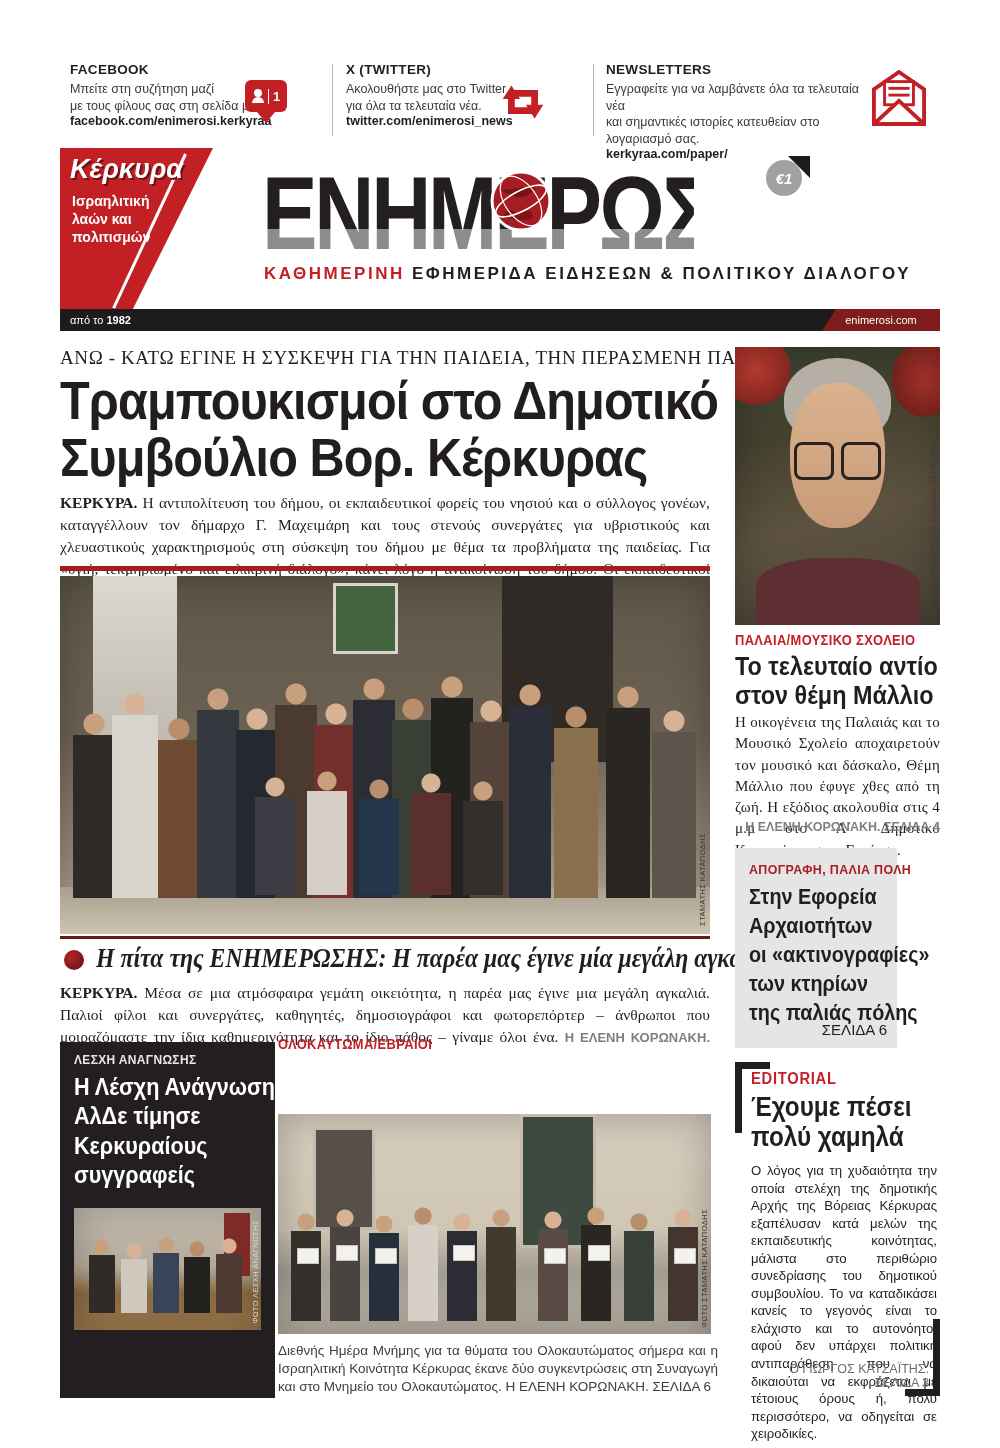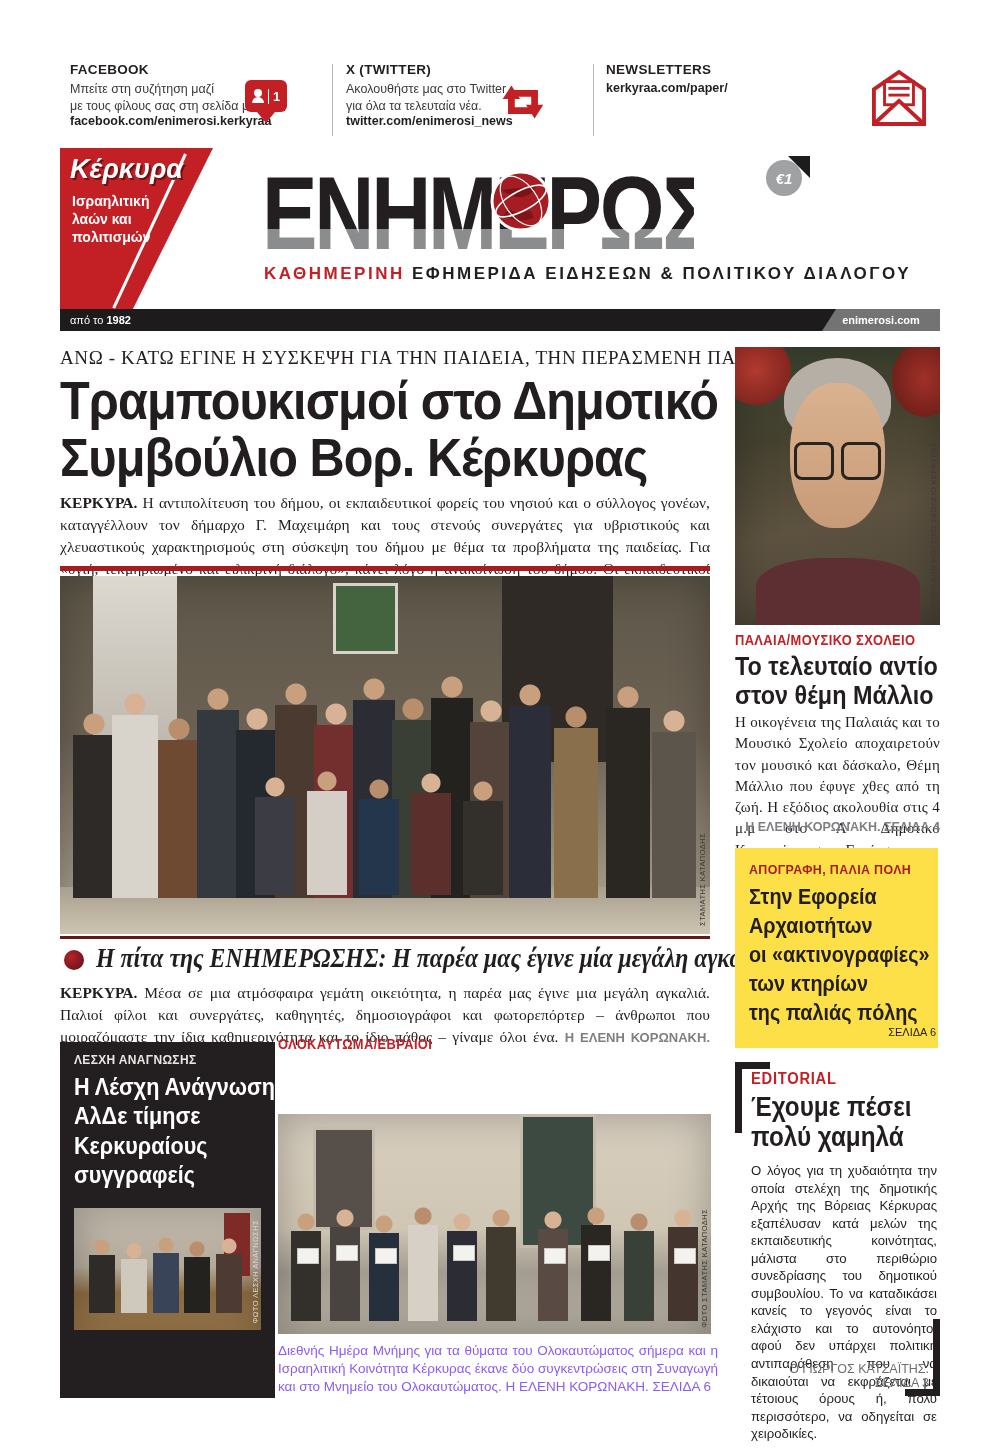--- a/index.html
+++ b/index.html
@@ -78,20 +78,22 @@
     <path d="M20 22 h22 v14" fill="none" stroke="#c32026" stroke-width="7"></path>
     <polygon points="42,48 33,34 51,34" fill="#c32026"></polygon>
     <path d="M40 40 h-22 v-14" fill="none" stroke="#c32026" stroke-width="7"></path>
     <polygon points="18,14 9,28 27,28" fill="#c32026"></polygon>
   </svg>
 
   <div class="divider abs" style="left:593px;top:64px;height:72px;"></div>
 
   <div class="abs" style="left:606px;top:62px;width:270px;">
     <div class="soc-title">NEWSLETTERS</div>
+    <div class="soc-text prelines">Εγγραφείτε για να λαμβάνετε όλα τα τελευταία νέα
+και σημαντικές ιστορίες κατευθείαν στο λογαριασμό σας.</div>
     <div class="soc-link">kerkyraa.com/paper/</div>
   </div>
   <svg class="abs" style="left:872px;top:70px;" width="54" height="56" viewBox="0 0 56 58">
     <polygon points="28,2 54,20 54,56 2,56 2,20" fill="none" stroke="#c32026" stroke-width="4"></polygon>
     <rect x="13" y="12" width="30" height="24" fill="none" stroke="#c32026" stroke-width="3"></rect>
     <line x1="17" y1="19" x2="39" y2="19" stroke="#c32026" stroke-width="3"></line>
     <line x1="17" y1="26" x2="39" y2="26" stroke="#c32026" stroke-width="3"></line>
     <polygon points="2,56 28,32 54,56" fill="#fff" stroke="#c32026" stroke-width="4"></polygon>
   </svg>
 
@@ -117,21 +119,21 @@
     </div>
   </div>
 
   <div class="abs" style="left:766px;top:156px;width:44px;height:44px;">
     <div style="position:absolute;right:0;top:0;width:22px;height:22px;background:#1d1b1c;clip-path:polygon(0 0,100% 0,100% 100%);"></div>
     <div style="position:absolute;left:0;top:4px;width:36px;height:36px;border-radius:50%;background:#9fa1a3;color:#fff;font-style:italic;font-weight:bold;font-size:15px;display:flex;align-items:center;justify-content:center;">€1</div>
   </div>
 
   <div class="abs datebar">
     <span style="padding-left:10px;"><span>από το </span><b>1982</b></span>
-    <span style="position:absolute;right:0;top:0;bottom:0;width:118px;background:#737373;clip-path:polygon(14px 0,100% 0,100% 100%,0 100%);display:flex;align-items:center;justify-content:center;font-weight:bold;">enimerosi.com</span>
+    <span style="position:absolute;right:0;top:0;bottom:0;width:118px;background:#7f1d1d;clip-path:polygon(14px 0,100% 0,100% 100%,0 100%);display:flex;align-items:center;justify-content:center;font-weight:normal;">enimerosi.com</span>
   </div>
 
   <div class="abs kicker" style="left:60px;top:347px;">ΑΝΩ - ΚΑΤΩ ΕΓΙΝΕ Η ΣΥΣΚΕΨΗ ΓΙΑ ΤΗΝ ΠΑΙΔΕΙΑ, ΤΗΝ ΠΕΡΑΣΜΕΝΗ ΠΑΡΑΣΚΕΥΗ</div>
   <div class="abs" style="left:60px;top:372px;">
     <div class="hl-main cx">Τραμπουκισμοί στο Δημοτικό</div>
     <div class="hl-main cx">Συμβούλιο Βορ. Κέρκυρας</div>
   </div>
   <div class="abs body-serif" style="left:60px;top:492px;width:650px;">
     <b>ΚΕΡΚΥΡΑ.</b><span> Η αντιπολίτευση του δήμου, οι εκπαιδευτικοί φορείς του νησιού και ο σύλλογος γονέων, καταγγέλλουν τον δήμαρχο Γ. Μαχειμάρη και τους στενούς συνεργάτες για υβριστικούς και χλευαστικούς χαρακτηρισμούς στη σύσκεψη του δήμου με θέμα τα προβλήματα της παιδείας. Για «υγιή, τεκμηριωμένο και ειλικρινή διάλογο», κάνει λόγο η ανακοίνωση του δήμου. Οι εκπαιδευτικοί του ΓΕΛ Αγρού του ζητούν να ανακαλέσει και να ζητήσει συγγνώμη. </span><span style="color:#6d6e70;font-size:13px;">ΣΕΛΙΔΑ. 5</span>
   </div>
@@ -186,30 +188,30 @@
   </div>
 
   <div class="abs lbl" style="left:735px;top:632px;">ΠΑΛΑΙΑ/ΜΟΥΣΙΚΟ ΣΧΟΛΕΙΟ</div>
   <div class="abs" style="left:735px;top:652px;">
     <div class="hl-side cx">Το τελευταίο αντίο</div>
     <div class="hl-side cx">στον θέμη Μάλλιο</div>
   </div>
   <div class="abs body-serif" style="left:735px;top:712px;width:205px;font-size:15px;letter-spacing:.2px;">Η οικογένεια της Παλαιάς και το Μουσικό Σχολείο αποχαιρετούν τον μουσικό και δάσκαλο, Θέμη Μάλλιο που έφυγε χθες από τη ζωή. Η εξόδιος ακολουθία στις 4 μ.μ στο Α΄ Δημοτικό Κοιμητήριο στην Γαρίτσα.</div>
   <div class="abs byline" style="left:735px;top:820px;width:205px;text-align:right;">Η ΕΛΕΝΗ ΚΟΡΩΝΑΚΗ. ΣΕΛΙΔΑ 4</div>
 
-  <div class="abs" style="left:735px;top:848px;width:203px;height:200px;background:#fde047;">
+  <div class="abs" style="left:735px;top:848px;width:162px;height:200px;background:#e5e5e5;">
     <div class="lbl" style="position:absolute;left:14px;top:14px;color:#a91e22;font-size:13.5px;">ΑΠΟΓΡΑΦΗ, ΠΑΛΙΑ ΠΟΛΗ</div>
     <div style="position:absolute;left:14px;top:34px;">
       <div class="hl-box cx">Στην Εφορεία</div>
       <div class="hl-box cx">Αρχαιοτήτων</div>
       <div class="hl-box cx">οι «ακτινογραφίες»</div>
       <div class="hl-box cx">των κτηρίων</div>
       <div class="hl-box cx">της παλιάς πόλης</div>
     </div>
-    <div style="position:absolute;right:2px;bottom:10px;font-size:11px;color:#221e1f;margin-left:10px;">ΣΕΛΙΔΑ 6</div>
+    <div style="position:absolute;right:10px;bottom:10px;font-size:15px;color:#221e1f;margin-left:10px;">ΣΕΛΙΔΑ 6</div>
   </div>
 
   <div class="abs" style="left:735px;top:1062px;width:205px;height:334px;">
     <div style="position:absolute;left:0;top:0;width:28px;height:64px;border-left:7px solid #221e1f;border-top:7px solid #221e1f;"></div>
     <div style="position:absolute;right:0;bottom:0;width:28px;height:70px;border-right:7px solid #221e1f;border-bottom:7px solid #221e1f;"></div>
     <div class="lbl" style="position:absolute;left:16px;top:8px;font-size:16px;letter-spacing:.8px;">EDITORIAL</div>
     <div style="position:absolute;left:16px;top:30px;">
       <div class="cx" style="font-weight:bold;font-size:27px;line-height:1.12;">Έχουμε πέσει</div>
       <div class="cx" style="font-weight:bold;font-size:27px;line-height:1.12;">πολύ χαμηλά</div>
     </div>
@@ -255,17 +257,17 @@
     <div class="fig" style="left:90%;bottom:6%;width:30px;height:112px;background:radial-gradient(circle at 50% 9px,#d8b294 8px,transparent 9px),linear-gradient(180deg,transparent 18px,#44362e 18px);"></div>
     <div class="sheet" style="left:4.5%;bottom:32%;width:20px;height:14px;"></div>
     <div class="sheet" style="left:13.5%;bottom:33%;width:20px;height:14px;"></div>
     <div class="sheet" style="left:22.5%;bottom:32%;width:20px;height:14px;"></div>
     <div class="sheet" style="left:40.5%;bottom:33%;width:20px;height:14px;"></div>
     <div class="sheet" style="left:61.5%;bottom:32%;width:20px;height:14px;"></div>
     <div class="sheet" style="left:71.5%;bottom:33%;width:20px;height:14px;"></div>
     <div class="sheet" style="left:91.5%;bottom:32%;width:20px;height:14px;"></div>
     <div class="vcred" style="right:2px;bottom:6px;">ΦΩΤΟ ΣΤΑΜΑΤΗΣ ΚΑΤΑΠΟΔΗΣ</div>
   </div>
-  <div class="abs" style="left:278px;top:1342px;width:440px;font-size:13.5px;line-height:1.35;color:#8b5cf6;text-align:justify;">
+  <div class="abs" style="left:278px;top:1342px;width:440px;font-size:13.5px;line-height:1.35;color:#404040;text-align:justify;">
     <span>Διεθνής Ημέρα Μνήμης για τα θύματα του Ολοκαυτώματος σήμερα και  η Ισραηλιτική Κοινότητα Κέρκυρας έκανε δύο συγκεντρώσεις στη Συναγωγή και στο Μνημείο του Ολοκαυτώματος.</span><span> Η ΕΛΕΝΗ ΚΟΡΩΝΑΚΗ. ΣΕΛΙΔΑ 6</span>
   </div>
 
 </div>
 
 </body></html>

